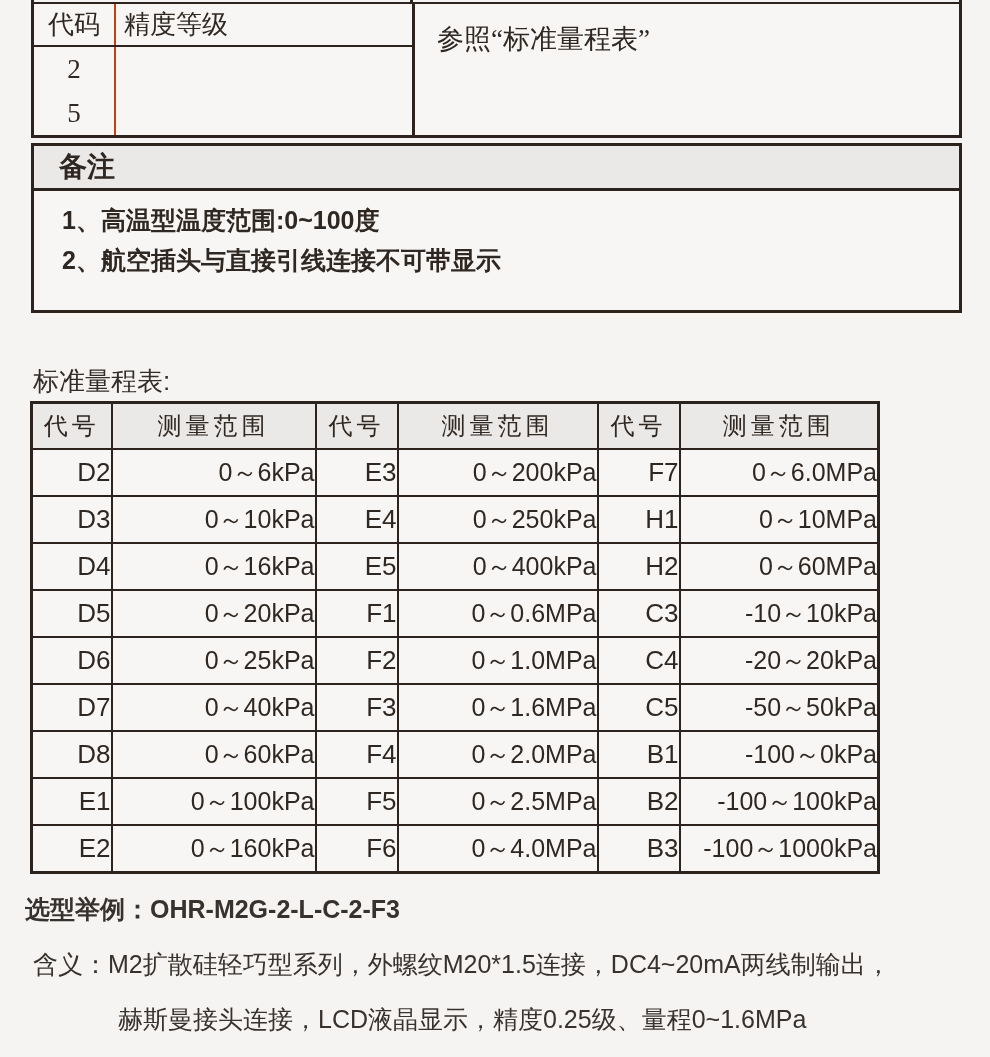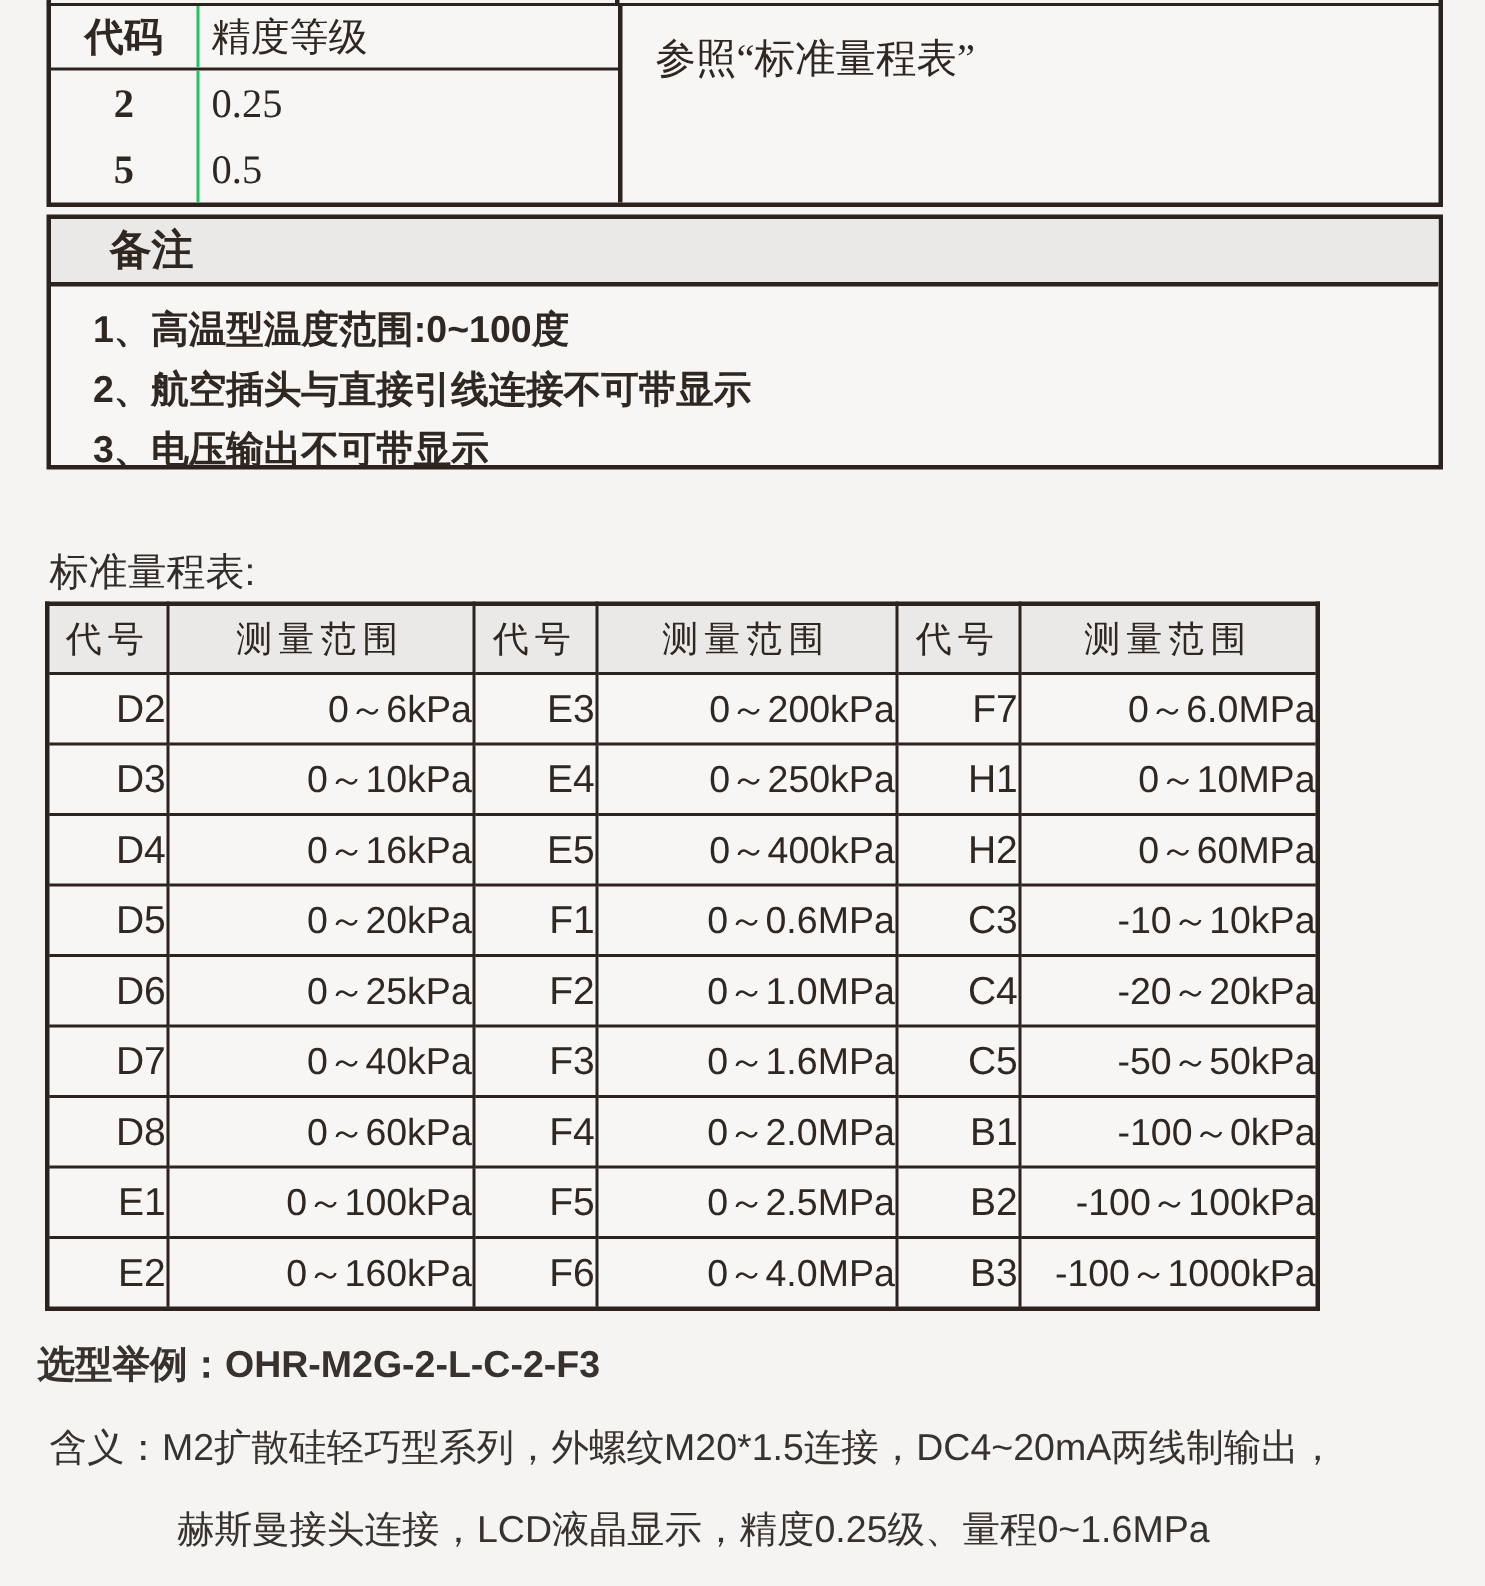--- a/index.html
+++ b/index.html
@@ -15,35 +15,35 @@
 
   
   .topbox {
     position:absolute; left:31px; top:2px; width:931px; height:136px;
     border:3px solid #2c221e; border-top-width:2px;
     box-sizing:border-box; background:#f7f6f4; display:flex;
   }
   .stub { position:absolute; top:0; width:3px; height:3px; background:#2c221e; }
   .top-left { width:381px; border-right:3px solid #2c221e; box-sizing:border-box; display:flex; flex-direction:column; }
   .tl-head { height:45px; border-bottom:2px solid #2c221e; box-sizing:border-box; display:flex; font-size:26px; }
-  .tl-c1 { width:99px; border-right:2px solid #22c55e; box-sizing:border-box; display:flex; align-items:center; justify-content:center;font-weight:bold; }
+  .tl-c1 { width:82px; border-right:2px solid #c2410c; box-sizing:border-box; display:flex; align-items:center; justify-content:center; }
   .tl-c2 { flex:1; display:flex; align-items:center; padding-left:8px;border-radius:16px; }
   .tl-body { flex:1; display:flex; font-size:27px; line-height:44px; }
   .tl-body .tl-c1 { display:block; text-align:center; }
   .tl-body .tl-c2 { display:block; padding-left:8px; }
   .top-right { flex:1; padding:17px 0 0 22px; font-size:27px; box-sizing:border-box;border-radius:25px; }
 
   
   .remarks {
     position:absolute; left:31px; top:143px; width:931px; height:170px;
     border:3px solid #2c221e; box-sizing:border-box; background:#f7f6f4;
   }
   .remarks-head {
     height:45px; background:#ebe9e7; border-bottom:3px solid #2c221e;
-    box-sizing:border-box; display:flex; align-items:center; padding-left:39px;
+    box-sizing:border-box; display:flex; align-items:center; padding-left:25px;
     font-size:28px; font-weight:bold;
   }
   .remarks-body { padding:9px 0 0 28px; font-size:25px; line-height:40px; font-weight:bold; }
 
   
   .range-title { position:absolute; left:33px; top:352px; font-size:26px; color:#332d29;margin-top:12px; }
   table.range {
     position:absolute; left:30px; top:401px;
     border-collapse:collapse; background:#f7f6f4;
     font-family:Liberation Sans, sans-serif;
@@ -77,35 +77,30 @@
     <div class="top-left">
       <div class="tl-head">
         <div class="tl-c1">代码</div>
         <div class="tl-c2">精度等级</div>
       </div>
       <div class="tl-body">
         <div class="tl-c1">
           <div>2</div>
           <div>5</div>
         </div>
-        <div class="tl-c2">
-          <div>0.25</div>
-          <div>0.5</div>
-        </div>
       </div>
     </div>
     <div class="top-right">参照“标准量程表”</div>
   </div>
 
   <div class="remarks">
     <div class="remarks-head">备注</div>
     <div class="remarks-body">
       <div>1、高温型温度范围:0~100度</div>
       <div>2、航空插头与直接引线连接不可带显示</div>
-      <div>3、电压输出不可带显示</div>
     </div>
   </div>
 
   <div class="range-title">标准量程表:</div>
 
   <table class="range">
     <colgroup>
       <col style="width:80px">
         <col style="width:204px">
       <col style="width:82px">

